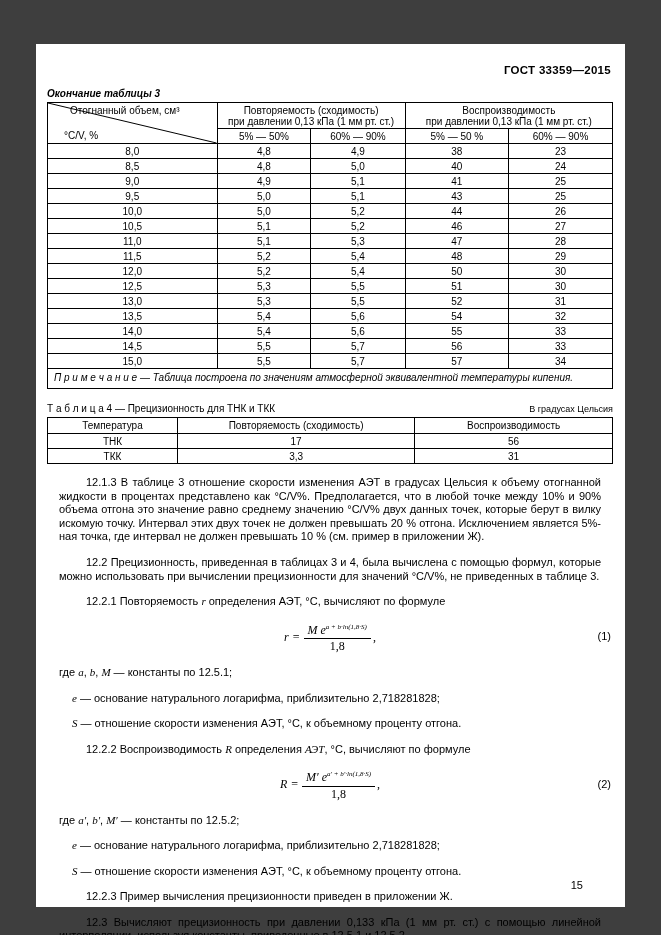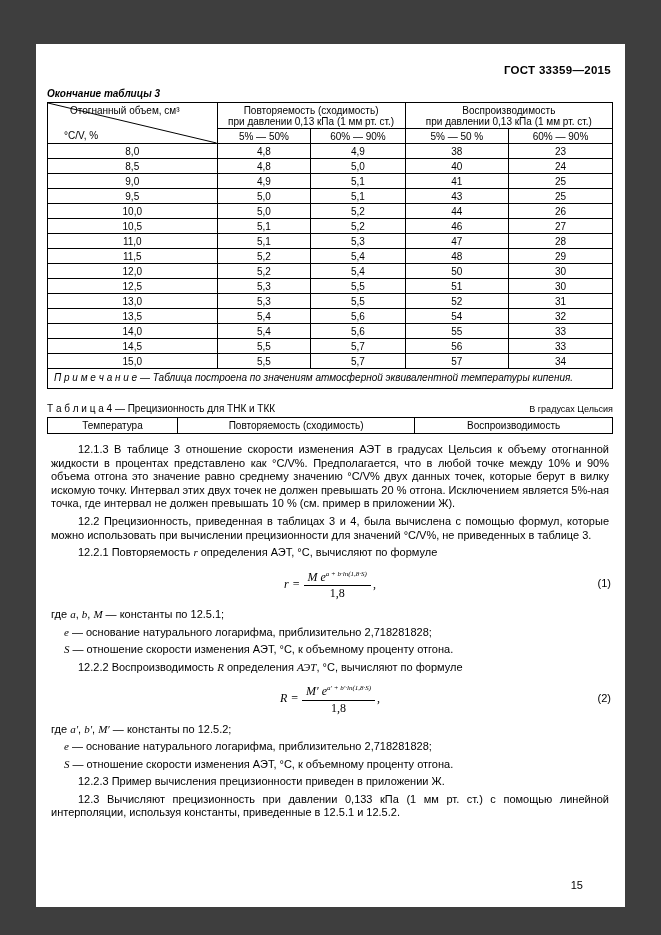--- a/index.html
+++ b/index.html
@@ -24,21 +24,21 @@
 
   
   .t4-caption-row { display:flex; justify-content:space-between; align-items:flex-end; margin-top:14px; margin-bottom:3px;gap:32px; }
   .t4-cap { font-size:10px; }
   .t4-units { font-size:9px; }
   .t4 th { height:16px; }
   .t4 td { height:14px; }
 
   
   .bodytext { margin-top:9px; font-size:11px; line-height:13.6px; }
-  .bodytext p { margin:4px; }
+  .bodytext p { margin:12px; }
   .ind { text-indent:27px; }
   .just { text-align:justify; }
   .where { text-align:left; }
   .where.sub { padding-left:13px; }
   .bodytext i { font-family:"Liberation Serif", serif; }
 
   
   .formula { position:relative; text-align:center; margin:8px 0 7px; }
   .f-body { display:inline-flex; align-items:center; font-family:"Liberation Serif", serif; font-size:12px; }
   .f-var { font-style:italic; }
@@ -217,20 +217,30 @@
         <col style="width:35%">
     </colgroup>
     <thead>
       <tr>
         <th>Температура</th>
         <th>Повторяемость (сходимость)</th>
         <th>Воспроизводимость</th>
       </tr>
     </thead>
     <tbody>
+        <tr>
+          <td>ТНК</td>
+          <td>17</td>
+          <td>56</td>
+        </tr>
+        <tr>
+          <td>ТКК</td>
+          <td>3,3</td>
+          <td>31</td>
+        </tr>
       </tbody>
   </table>
 
   <div class="bodytext">
     <p class="ind just">12.1.3 В таблице 3 отношение скорости изменения АЭТ в градусах Цельсия к объему отогнанной жидкости в процентах представлено как °С/V%. Предполагается, что в любой точке между 10% и 90% объема отгона это значение равно среднему значению °С/V% двух данных точек, которые берут в вилку искомую точку. Интервал этих двух точек не должен превышать 20 % отгона. Исключением является 5%-ная точка, где интервал не должен превышать 10 % (см. пример в приложении Ж).</p>
     <p class="ind just">12.2 Прецизионность, приведенная в таблицах 3 и 4, была вычислена с помощью формул, которые можно использовать при вычислении прецизионности для значений °С/V%, не приведенных в таблице 3.</p>
     <p class="ind">12.2.1 Повторяемость <i>r</i> определения АЭТ, °С, вычисляют по формуле</p>
 
     <div class="formula">
       <span class="f-body">

